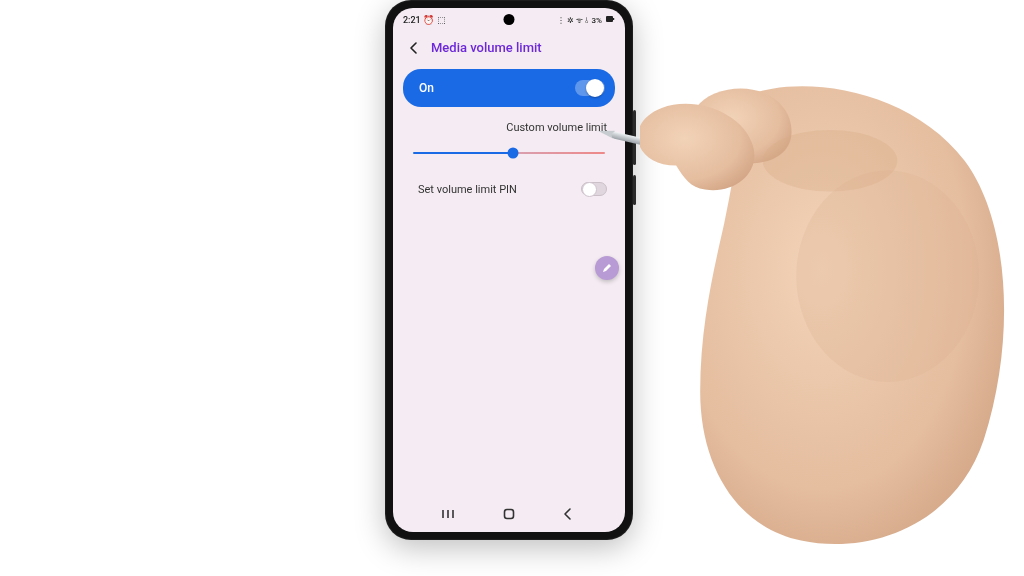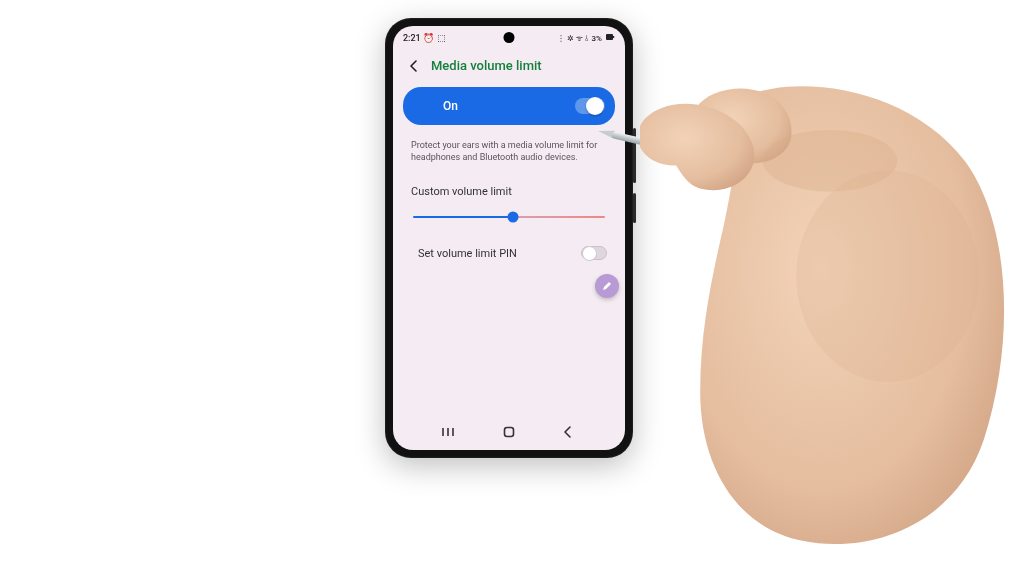--- a/index.html
+++ b/index.html
@@ -7,27 +7,28 @@
     width: 1024px;
     height: 576px;
     background: #fff;
     font-family: -apple-system, Roboto, "Segoe UI", Arial, sans-serif;
     position: relative;
     overflow: hidden;
   }
   .phone {
     position: absolute;
     left: 385px;
-    top: 18px;
+    top: 0;
     width: 248px;
-    height: 440px;
+    height: 540px;
     background: #111;
     border-radius: 26px;
     padding: 8px;
     box-shadow: 0 8px 30px rgba(0,0,0,.25), inset 0 0 2px rgba(255,255,255,.2);
+    text-align: right;
   }
   .screen {
     width: 100%;
     height: 100%;
     background: #f4ecf2;
     border-radius: 20px;
     position: relative;
     overflow: hidden;
     display: flex;
     flex-direction: column;
@@ -57,33 +58,33 @@
   .appbar {
     display: flex;
     align-items: center;
     gap: 10px;
     padding: 8px 14px 10px;
   }
   .back-icon {
     width: 14px; height: 14px;
     display: flex; align-items: center; justify-content: center;
   }
-  .appbar-title { font-size: 13px; color: #15803d; font-weight: 500; }
+  .appbar-title { font-size: 13px; color: #6d28d9; font-weight: 500; }
   .toggle-banner {
     margin: 4px 10px;
     background: #1a6ae6;
     border-radius: 18px;
     height: 38px;
     display: flex;
     align-items: center;
     justify-content: space-between;
     padding: 0 10px 0 16px;
     color: #fff;
   }
-  .toggle-label { font-size: 12px; font-weight: 500; margin-left: 24px; }
+  .toggle-label { font-size: 12px; font-weight: 500; }
   .main-toggle {
     width: 30px; height: 16px;
     background: rgba(255,255,255,.3);
     border-radius: 10px;
     position: relative;
   }
   .main-toggle .knob {
     position: absolute;
     right: 1px; top: -1px;
     width: 18px; height: 18px;
@@ -256,21 +257,20 @@
       <div class="appbar-title">Media volume limit</div>
     </div>
 
     <div class="toggle-banner">
       <span class="toggle-label">On</span>
       <div class="main-toggle">
         <div class="knob"></div>
       </div>
     </div>
 
-    <div class="desc">Protect your ears with a media volume limit for headphones and Bluetooth audio devices.</div>
 
     <div class="section">
       <div class="section-label">Custom volume limit</div>
       <div class="slider">
         <div class="slider-track"></div>
         <div class="slider-thumb"></div>
       </div>
     </div>
 
     <div class="row">

